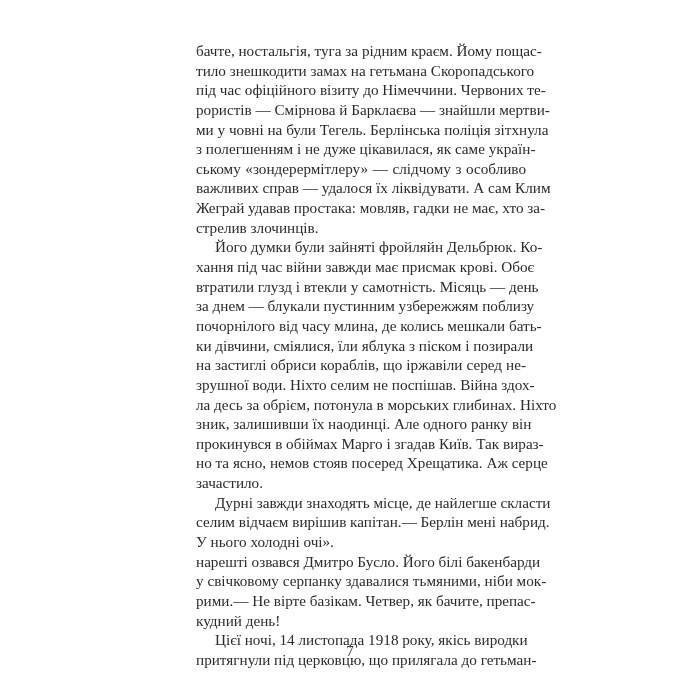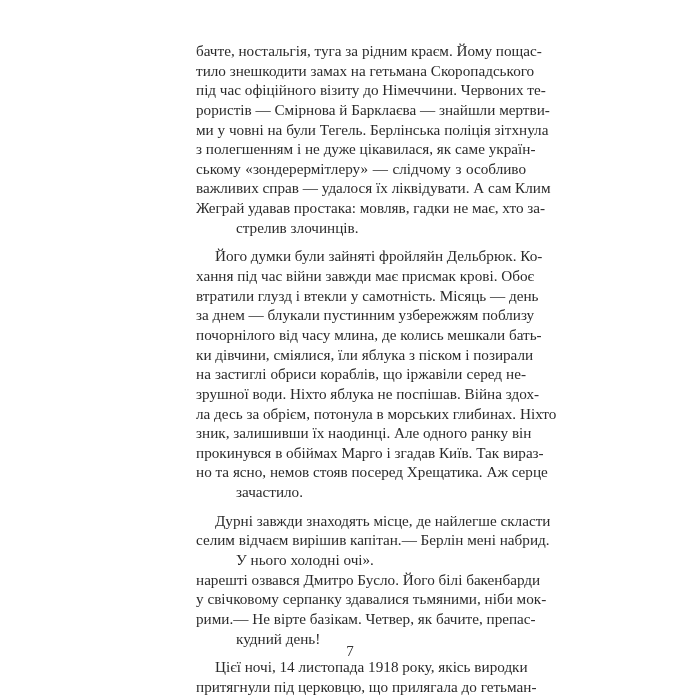--- a/index.html
+++ b/index.html
@@ -17,22 +17,22 @@
       line-height: 19.65px;
       color: #2b2b2b;
     }
     .line {
       display: block;
       white-space: nowrap;
       text-align: justify;
       text-align-last: justify;
       height: 19.65px;
     }
-    .line.last { text-align-last: left; margin-left: 40px; }
-    .line.indent { padding-left: 19px; margin-top: 9px; }
+    .line.last { text-align-last: left; }
+    .line.indent { padding-left: 19px; }
     .page-number {
       position: absolute;
       left: 0; width: 700px;
       top: 643px;
       text-align: center;
       font-family: "Liberation Serif", "DejaVu Serif", serif;
       font-size: 15px;
       color: #333333;
     }
   </style>
@@ -51,21 +51,21 @@
       <span class="line">важливих справ — удалося їх ліквідувати. А сам Клим</span>
       <span class="line">Жеграй удавав простака: мовляв, гадки не має, хто за-</span>
       <span class="line last">стрелив злочинців.</span>
       <span class="line indent">Його думки були зайняті фройляйн Дельбрюк. Ко-</span>
       <span class="line">хання під час війни завжди має присмак крові. Обоє</span>
       <span class="line">втратили глузд і втекли у самотність. Місяць — день</span>
       <span class="line">за днем — блукали пустинним узбережжям поблизу</span>
       <span class="line">почорнілого від часу млина, де колись мешкали бать-</span>
       <span class="line">ки дівчини, сміялися, їли яблука з піском і позирали</span>
       <span class="line">на застиглі обриси кораблів, що іржавіли серед не-</span>
-      <span class="line">зрушної води. Ніхто яблука не поспішав. Війна здох-</span>
+      <span class="line">зрушної води. Ніхто селим не поспішав. Війна здох-</span>
       <span class="line">ла десь за обрієм, потонула в морських глибинах. Ніхто</span>
       <span class="line">зник, залишивши їх наодинці. Але одного ранку він</span>
       <span class="line">прокинувся в обіймах Марго і згадав Київ. Так вираз-</span>
       <span class="line">но та ясно, немов стояв посеред Хрещатика. Аж серце</span>
       <span class="line last">зачастило.</span>
       <span class="line indent">Дурні завжди знаходять місце, де найлегше скласти</span>
       <span class="line">селим відчаєм вирішив капітан.— Берлін мені набрид.</span>
       <span class="line last">У нього холодні очі».</span>
       <span class="line">нарешті озвався Дмитро Бусло. Його білі бакенбарди</span>
       <span class="line">у свічковому серпанку здавалися тьмяними, ніби мок-</span>

